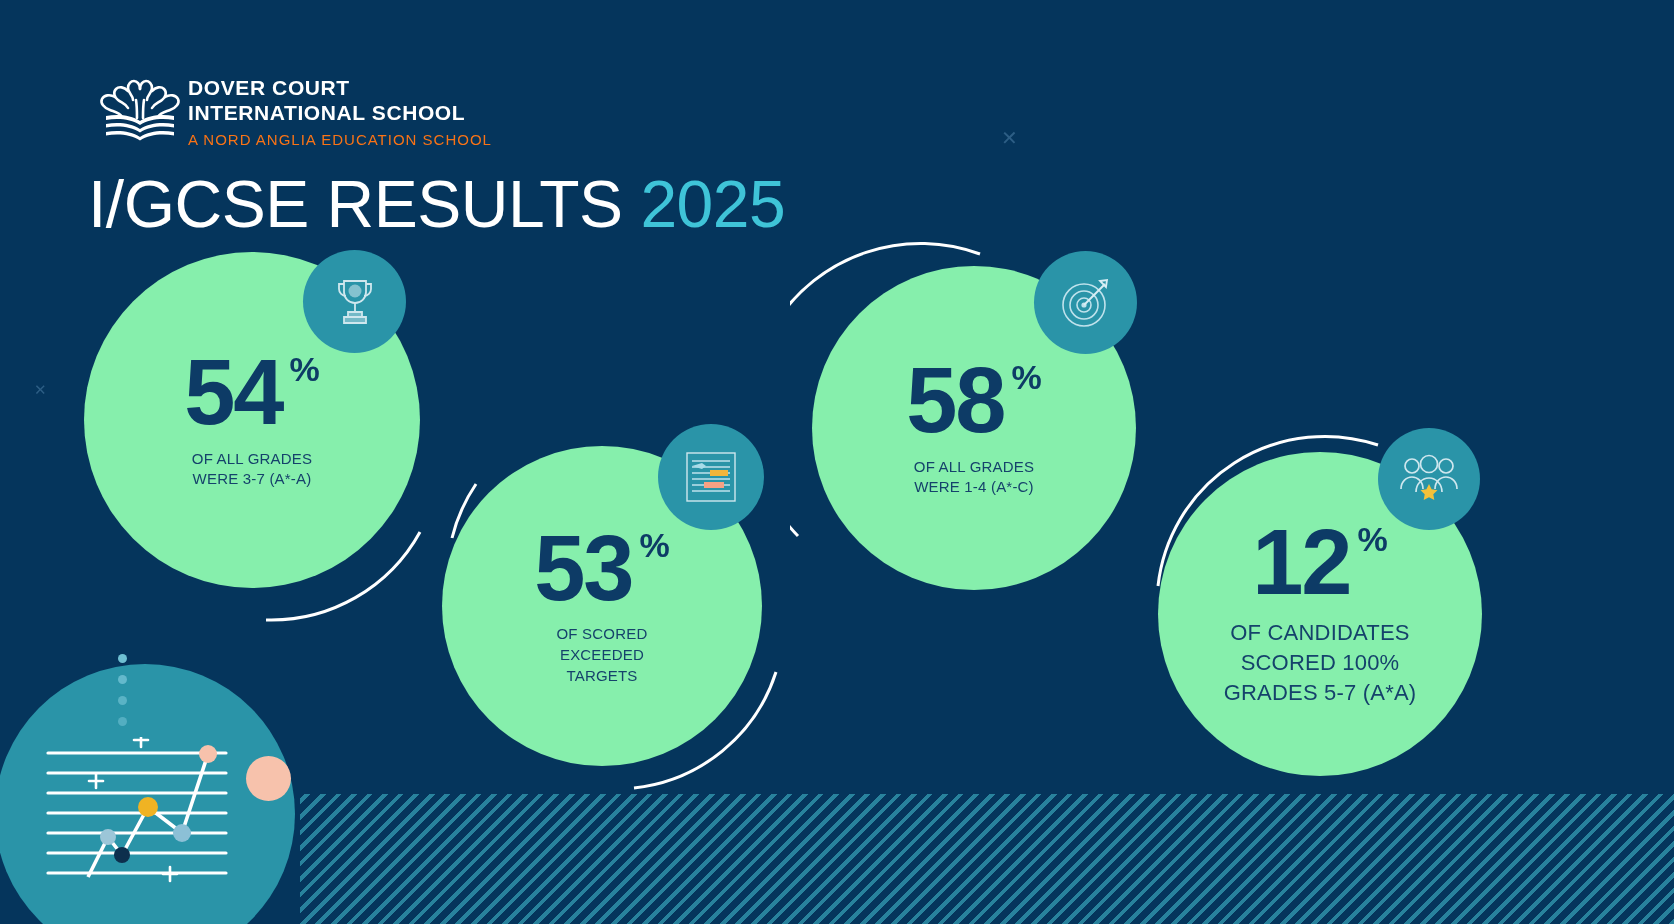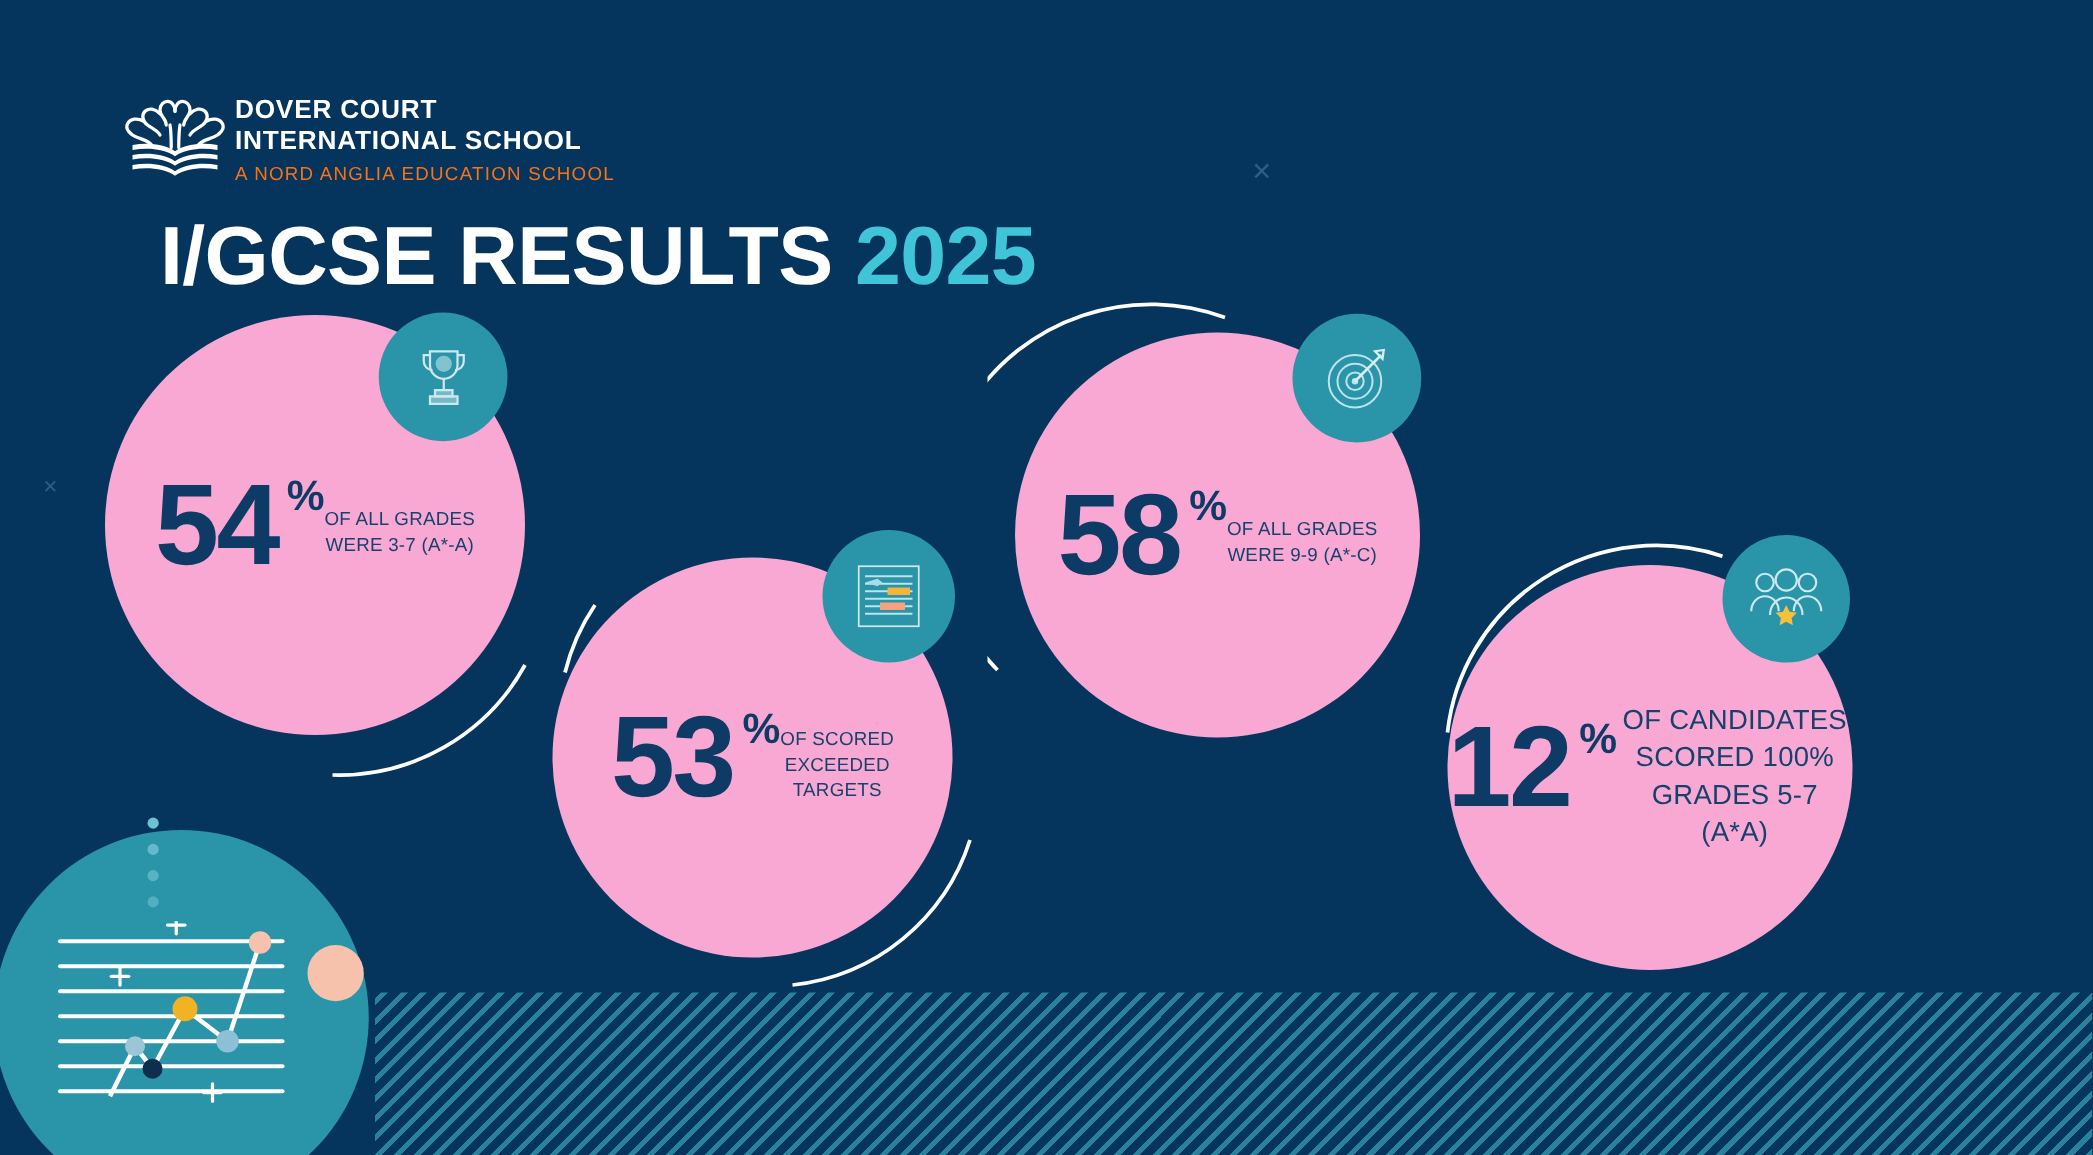--- a/index.html
+++ b/index.html
@@ -43,29 +43,29 @@
   .logo-mark { width:96px; height:66px; flex:none; }
   .logo-text { color:#ffffff; }
   .logo-l1, .logo-l2 {
     font-size:21px; font-weight:bold; letter-spacing:.6px; line-height:1.18; color:#fff;
   }
   .logo-l3 { font-size:15px; letter-spacing:1.0px; margin-top:5px; color:#f97316; }
 
   
   .headline {
     position:absolute; left:88px; top:166px;
-    font-size:66px; font-weight:700; letter-spacing:-0.5px; color:#ffffff; white-space:nowrap;margin-left:40px;
+    font-size:66px; font-weight:400; letter-spacing:-0.5px; color:#ffffff; white-space:nowrap;
   }
   .headline .yr { color:#3fc4d8; }
 
   
   .stat { position:absolute; }
   .disc {
-    position:absolute; border-radius:50%; background:#f9a8d4;
-    display:flex; align-items:center; justify-content:center;
+    position:absolute; border-radius:50%; background:#86efac;
+    display:flex; flex-direction:column; align-items:center; justify-content:center;
   }
   .arc { position:absolute; pointer-events:none; }
   .badge {
     position:absolute; border-radius:50%; background:#2a94a8;
     display:flex; align-items:center; justify-content:center;
   }
   .num {
     display:flex; align-items:flex-start; color:#0d3b66;
     font-weight:bold; letter-spacing:-2px; line-height:.92;
   }
@@ -217,21 +217,21 @@
     <svg class="arc" style="left:790px; top:238px; width:360px; height:372px;" viewBox="0 0 360 372">
       <path d="M8 298 A 172 172 0 0 1 190 16" fill="none" stroke="#ffffff" stroke-width="3"></path>
     </svg>
     <div class="disc" style="left:812px; top:266px; width:324px; height:324px;">
       <div class="num">
         <span class="v">58</span>
         <span class="pct">%</span>
       </div>
       <div class="caption">
         <div>OF ALL GRADES</div>
-        <div>WERE 9-9 (A*-C)</div>
+        <div>WERE 1-4 (A*-C)</div>
       </div>
     </div>
     <div class="badge" style="left:1034px; top:251px; width:103px; height:103px;">
       <svg width="60" height="60" viewBox="0 0 60 60">
         <g fill="none" stroke="#bfe2ec" stroke-width="1.6">
           <circle cx="28" cy="32" r="21"></circle>
           <circle cx="28" cy="32" r="14"></circle>
           <circle cx="28" cy="32" r="7"></circle>
         </g>
         <circle cx="28" cy="32" r="2.6" fill="#bfe2ec"></circle>

